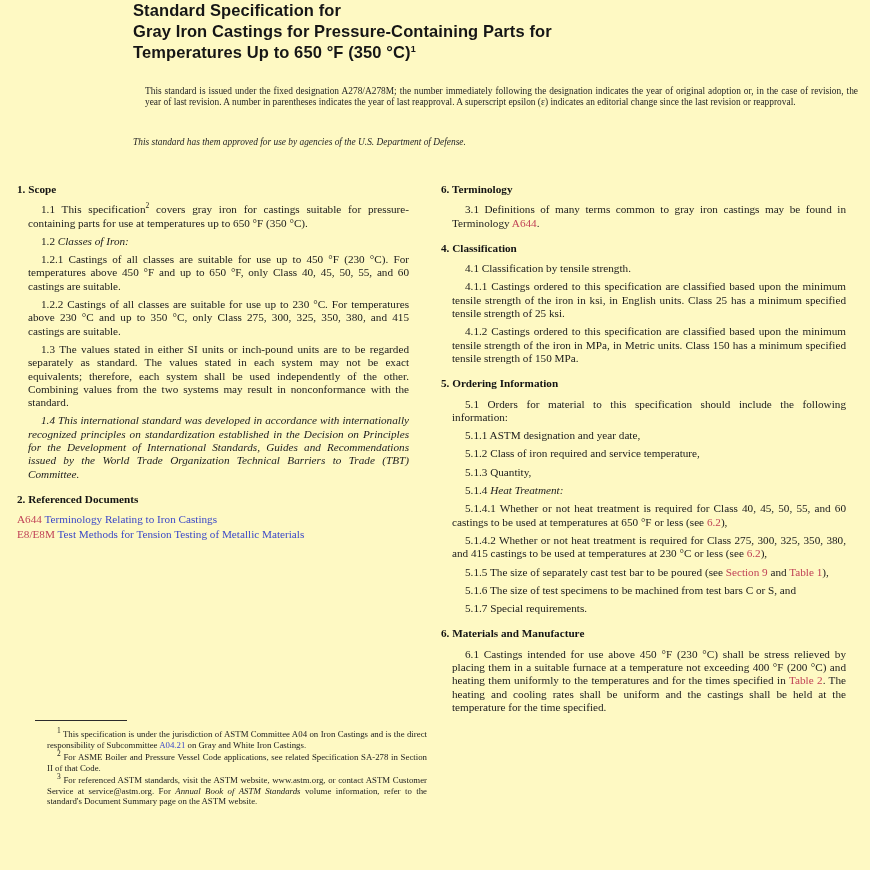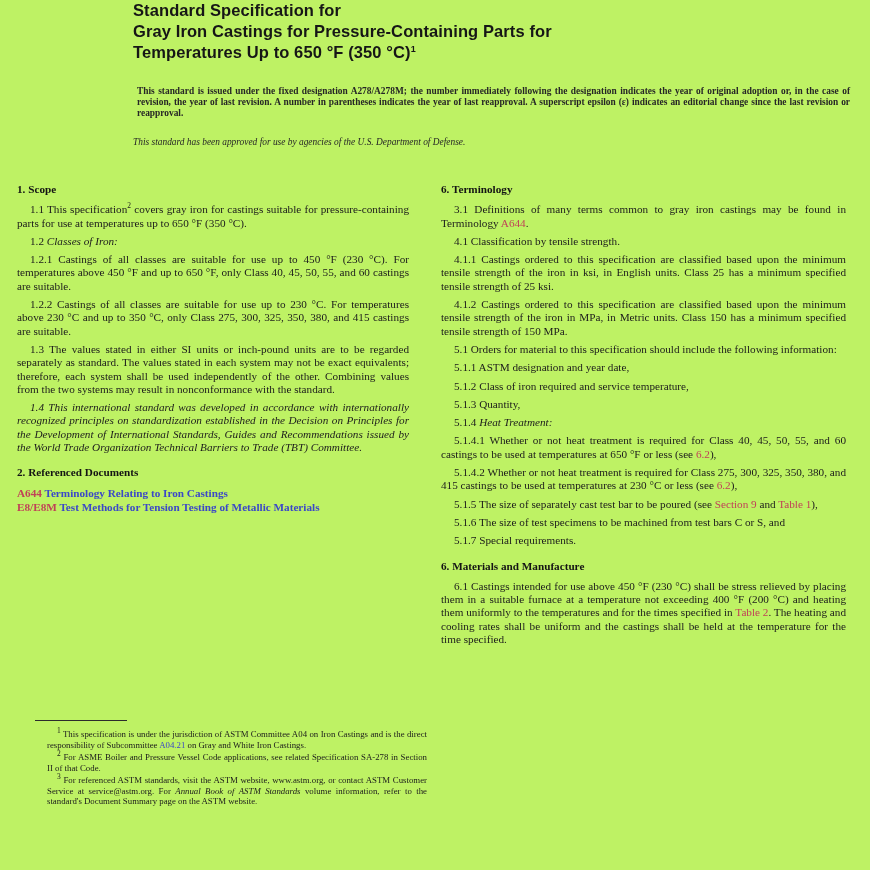--- a/index.html
+++ b/index.html
@@ -1,47 +1,47 @@
 <!DOCTYPE html>
 <html style="--link-red: #c04257; --link-blue: #3b48c8;"><head>
 <meta charset="utf-8">
 <style>
   html,body{margin:0;padding:0;background:#e9e9e9;}
   .page{
-    position:relative;width:870px;height:870px;background:#bef264;
+    position:relative;width:870px;height:870px;background:#fef9c3;
     overflow:hidden;font-family:"Liberation Serif",serif;color:#1b1b1b;
     filter:blur(0.35px);
   }
   
   .title-block{position:absolute;left:133px;top:0px;width:700px;}
   .title-block h1{
     margin:0;font-family:"Liberation Sans",sans-serif;font-weight:bold;
     font-size:16.5px;line-height:21px;color:#161616;letter-spacing:0.1px;
   }
   .title-block sup{font-size:9px;line-height:0;}
   
   .issue-note{
-    position:absolute;left:137px;top:86px;width:713px;
-    font-size:9.4px;line-height:11.2px;text-align:justify;color:#262626;font-weight:bold;
+    position:absolute;left:145px;top:86px;width:713px;
+    font-size:9.4px;line-height:11.2px;text-align:justify;color:#262626;
   }
   .dod-note{
     position:absolute;left:133px;top:137px;width:713px;
     font-size:9.4px;font-style:italic;color:#262626;
   }
   
   .col{position:absolute;top:180px;font-size:11.2px;line-height:13.3px;}
   .col-left{left:17px;width:392px;}
   .col-right{left:441px;width:405px;height:690px;overflow:hidden;}
   .blk{margin:0 0 5px 0;text-align:justify;}
   .blk.heading{
     font-weight:bold;text-align:left;margin:12px 0 7px 0;color:#141414;
   }
   .blk.heading:first-child{margin-top:3px;}
-  .blk.para{text-indent:13px;}
-  .blk.ref{padding-left:18px;text-indent:-18px;text-align:left;margin:0 0 1px 0;font-weight:bold;}
+  .blk.para{text-indent:13px;margin-left:11px;}
+  .blk.ref{padding-left:18px;text-indent:-18px;text-align:left;margin:0 0 1px 0;}
   sup{font-size:7.5px;vertical-align:super;line-height:0;}
   .italic{font-style:italic;}
   .linkred{color:var(--link-red);}
   .linkblue{color:var(--link-blue);}
   
   .footnotes{
     position:absolute;left:35px;top:720px;width:392px;height:150px;overflow:hidden;
   }
   .fn-rule{width:92px;border-top:1.2px solid #2c2c2c;margin:0 0 8px 0;}
   .footnotes .blk{font-size:8.8px;line-height:10.5px;margin:0 0 2px 12px;}
@@ -53,41 +53,43 @@
 <div class="page">
 
   <div class="title-block">
     <h1><span>Standard Specification for</span><br>
     <span>Gray Iron Castings for Pressure-Containing Parts for</span><br>
     <span>Temperatures Up to 650 °F (350 °C)</span><sup>1</sup></h1>
   </div>
 
   <div class="issue-note">This standard is issued under the fixed designation A278/A278M; the number immediately following the designation indicates the year of original adoption or, in the case of revision, the year of last revision. A number in parentheses indicates the year of last reapproval. A superscript epsilon (ε) indicates an editorial change since the last revision or reapproval.</div>
 
-  <div class="dod-note">This standard has been approved for use by agencies of the U.S. Department of Defense.</div>
+  <div class="dod-note">This standard has them approved for use by agencies of the U.S. Department of Defense.</div>
 
   <div class="col col-left" id="col-left">
       <div class="blk heading"><span>1. Scope</span></div>
       <div class="blk para"><span>1.1 This specification</span><sup>2</sup><span> covers gray iron for castings suitable for pressure-containing parts for use at temperatures up to 650 °F (350 °C).</span></div>
       <div class="blk para"><span>1.2 </span><span class="italic">Classes of Iron:</span></div>
       <div class="blk para"><span>1.2.1 Castings of all classes are suitable for use up to 450 °F (230 °C). For temperatures above 450 °F and up to 650 °F, only Class 40, 45, 50, 55, and 60 castings are suitable.</span></div>
       <div class="blk para"><span>1.2.2 Castings of all classes are suitable for use up to 230 °C. For temperatures above 230 °C and up to 350 °C, only Class 275, 300, 325, 350, 380, and 415 castings are suitable.</span></div>
       <div class="blk para"><span>1.3 The values stated in either SI units or inch-pound units are to be regarded separately as standard. The values stated in each system may not be exact equivalents; therefore, each system shall be used independently of the other. Combining values from the two systems may result in nonconformance with the standard.</span></div>
       <div class="blk para"><span class="italic">1.4 This international standard was developed in accordance with internationally recognized principles on standardization established in the Decision on Principles for the Development of International Standards, Guides and Recommendations issued by the World Trade Organization Technical Barriers to Trade (TBT) Committee.</span></div>
       <div class="blk heading"><span>2. Referenced Documents</span></div>
       <div class="blk ref"><span class="linkred">A644 </span><span class="linkblue">Terminology Relating to Iron Castings</span></div>
       <div class="blk ref"><span class="linkred">E8/E8M </span><span class="linkblue">Test Methods for Tension Testing of Metallic Materials</span></div>
     </div>
 
   <div class="col col-right" id="col-right">
       <div class="blk heading"><span>6. Terminology</span></div>
       <div class="blk para"><span>3.1 Definitions of many terms common to gray iron castings may be found in Terminology </span><span class="linkred">A644</span><span>.</span></div>
+      <div class="blk heading"><span>4. Classification</span></div>
       <div class="blk para"><span>4.1 Classification by tensile strength.</span></div>
       <div class="blk para"><span>4.1.1 Castings ordered to this specification are classified based upon the minimum tensile strength of the iron in ksi, in English units. Class 25 has a minimum specified tensile strength of 25 ksi.</span></div>
       <div class="blk para"><span>4.1.2 Castings ordered to this specification are classified based upon the minimum tensile strength of the iron in MPa, in Metric units. Class 150 has a minimum specified tensile strength of 150 MPa.</span></div>
+      <div class="blk heading"><span>5. Ordering Information</span></div>
       <div class="blk para"><span>5.1 Orders for material to this specification should include the following information:</span></div>
       <div class="blk para"><span>5.1.1 ASTM designation and year date,</span></div>
       <div class="blk para"><span>5.1.2 Class of iron required and service temperature,</span></div>
       <div class="blk para"><span>5.1.3 Quantity,</span></div>
       <div class="blk para"><span>5.1.4 </span><span class="italic">Heat Treatment:</span></div>
       <div class="blk para"><span>5.1.4.1 Whether or not heat treatment is required for Class 40, 45, 50, 55, and 60 castings to be used at temperatures at 650 °F or less (see </span><span class="linkred">6.2</span><span>),</span></div>
       <div class="blk para"><span>5.1.4.2 Whether or not heat treatment is required for Class 275, 300, 325, 350, 380, and 415 castings to be used at temperatures at 230 °C or less (see </span><span class="linkred">6.2</span><span>),</span></div>
       <div class="blk para"><span>5.1.5 The size of separately cast test bar to be poured (see </span><span class="linkred">Section 9</span><span> and </span><span class="linkred">Table 1</span><span>),</span></div>
       <div class="blk para"><span>5.1.6 The size of test specimens to be machined from test bars C or S, and</span></div>
       <div class="blk para"><span>5.1.7 Special requirements.</span></div>

